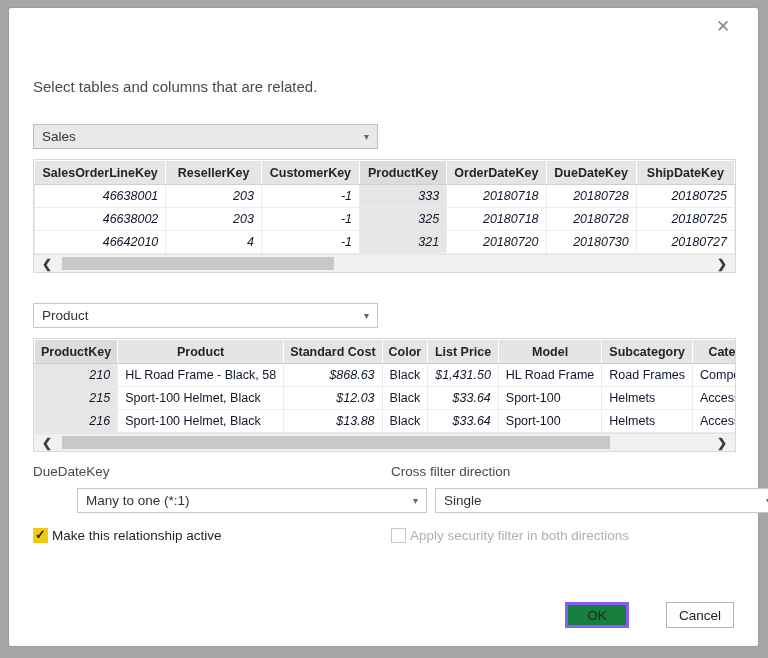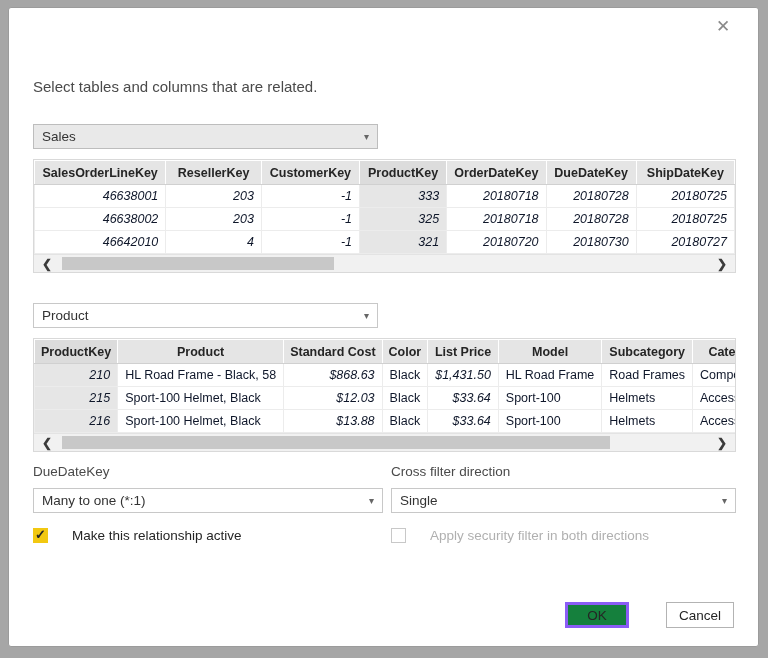--- a/index.html
+++ b/index.html
@@ -138,33 +138,33 @@
     font-size: 13.5px;
     color: #4a4a4a;
   }
   .opts-dropdowns {
     position: absolute;
     top: 480px; left: 0; right: 0;
     display: grid;
     grid-template-columns: 350px 345px;
     column-gap: 8px;
   }
-  .opts-dropdowns .dropdown { width: 100%; }
+  .opts-dropdowns .dropdown { width: 100%; margin-left: 44px; }
 
   .checks {
     position: absolute;
     top: 518px; left: 0; right: 0;
     display: grid;
     grid-template-columns: 358px 345px;
     row-gap: 9px;
   }
   .check-item {
     display: flex;
     align-items: center;
-    gap: 24px;
+    gap: 4px;
     font-size: 13.5px;
     height: 18px;
     cursor: pointer;
   }
   .checkbox {
     width: 15px; height: 15px;
     border: 1px solid #c8c8c8;
     background: #fff;
     position: relative;
     flex: 0 0 15px;

